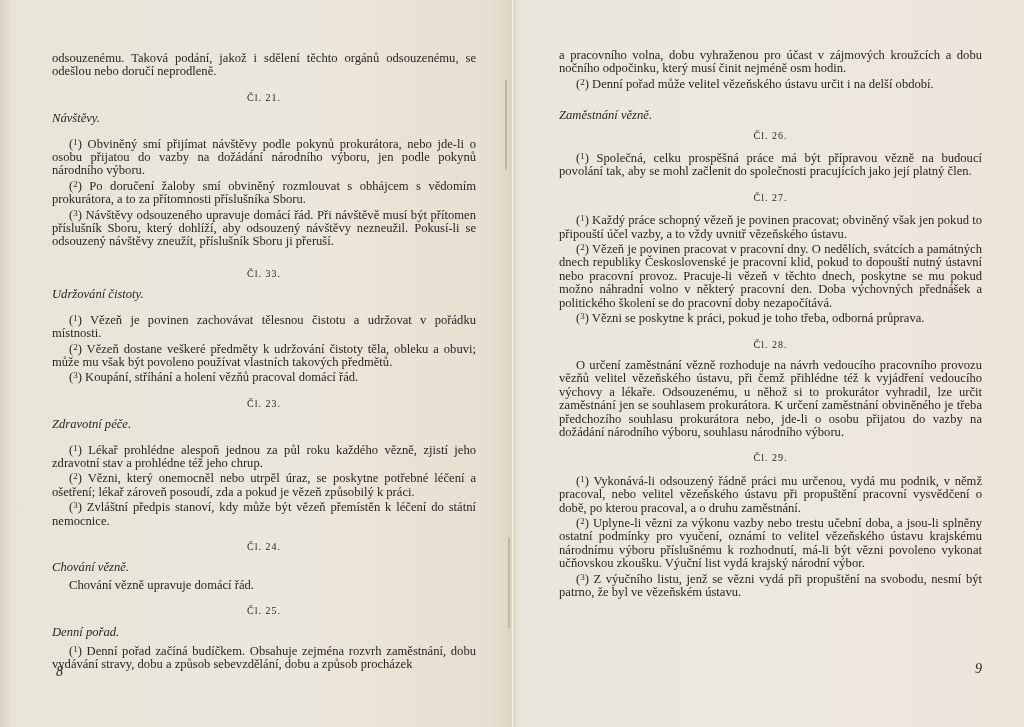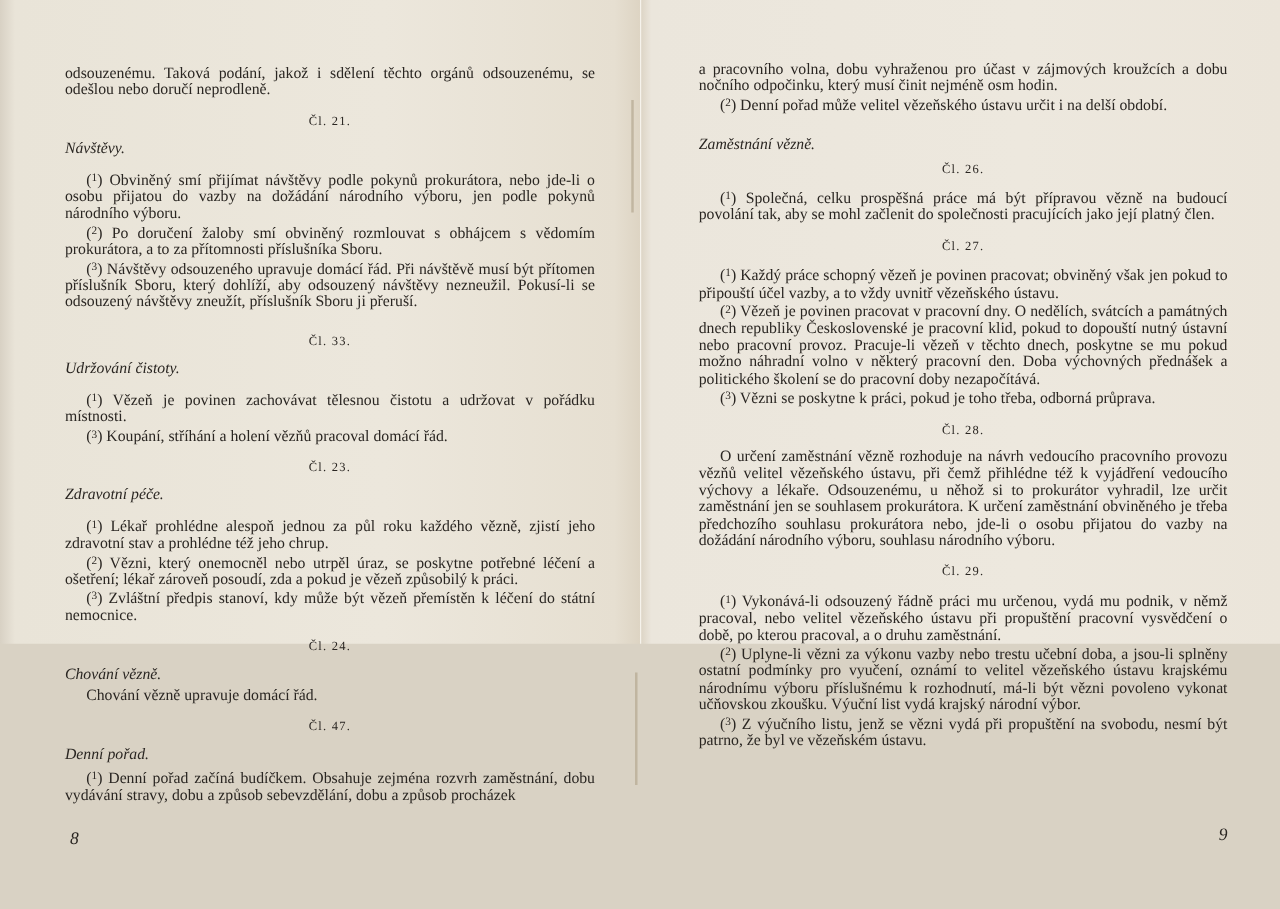--- a/index.html
+++ b/index.html
@@ -4,21 +4,21 @@
 <style>
   html, body { margin: 0; padding: 0; }
   body {
     width: 1024px; height: 727px; overflow: hidden;
     background: #d9d2c4;
     font-family: "Liberation Serif", "DejaVu Serif", serif;
     color: #2a2622;
   }
   .spread { position: relative; width: 1024px; height: 727px; display: flex; }
   .page {
-    position: relative; height: 515px; box-sizing: border-box;
+    position: relative; height: 727px; box-sizing: border-box;
     background: #ebe6db;
   }
   .page.left {
     width: 512px;
     background: linear-gradient(to right, #d8d1c4 0px, #e9e4d8 12px, #ece7dc 60%, #e6dfd1 96%, #ddd4c3 100%);
     padding: 52px 36px 0 52px;
   }
   .page.right {
     width: 512px;
     background: linear-gradient(to right, #ddd5c6 0px, #ebe6dc 8px, #ede8de 60%, #ebe5da 100%);
@@ -51,33 +51,34 @@
 
       <div class="art">Čl. 21.</div>
       <div class="title">Návštěvy.</div>
       <p class="p">(<span class="sup">1</span>) <span>Obviněný smí přijímat návštěvy podle pokynů prokurátora, nebo jde-li o osobu přijatou do vazby na dožádání národního výboru, jen podle pokynů národního výboru.</span></p>
       <p class="p">(<span class="sup">2</span>) <span>Po doručení žaloby smí obviněný rozmlouvat s obhájcem s vědomím prokurátora, a to za přítomnosti příslušníka Sboru.</span></p>
       <p class="p">(<span class="sup">3</span>) <span>Návštěvy odsouzeného upravuje domácí řád. Při návštěvě musí být přítomen příslušník Sboru, který dohlíží, aby odsouzený návštěvy nezneužil. Pokusí-li se odsouzený návštěvy zneužít, příslušník Sboru ji přeruší.</span></p>
 
       <div class="art" style="margin-top:18px">Čl. 33.</div>
       <div class="title">Udržování čistoty.</div>
       <p class="p">(<span class="sup">1</span>) <span>Vězeň je povinen zachovávat tělesnou čistotu a udržovat v pořádku místnosti.</span></p>
+      <p class="p">(<span class="sup">2</span>) <span>Vězeň dostane veškeré předměty k udržování čistoty těla, obleku a obuvi; může mu však být povoleno používat vlastních takových předmětů.</span></p>
       <p class="p">(<span class="sup">3</span>) <span>Koupání, stříhání a holení vězňů pracoval domácí řád.</span></p>
 
       <div class="art">Čl. 23.</div>
       <div class="title">Zdravotní péče.</div>
       <p class="p">(<span class="sup">1</span>) <span>Lékař prohlédne alespoň jednou za půl roku každého vězně, zjistí jeho zdravotní stav a prohlédne též jeho chrup.</span></p>
       <p class="p">(<span class="sup">2</span>) <span>Vězni, který onemocněl nebo utrpěl úraz, se poskytne potřebné léčení a ošetření; lékař zároveň posoudí, zda a pokud je vězeň způsobilý k práci.</span></p>
       <p class="p">(<span class="sup">3</span>) <span>Zvláštní předpis stanoví, kdy může být vězeň přemístěn k léčení do státní nemocnice.</span></p>
 
       <div class="art">Čl. 24.</div>
       <div class="title" style="margin-bottom:4px">Chování vězně.</div>
       <p class="p">Chování vězně upravuje domácí řád.</p>
 
-      <div class="art">Čl. 47.</div>
+      <div class="art">Čl. 25.</div>
       <div class="title" style="margin-bottom:4px">Denní pořad.</div>
       <p class="p">(<span class="sup">1</span>) <span>Denní pořad začíná budíčkem. Obsahuje zejména rozvrh zaměstnání, dobu vydávání stravy, dobu a způsob sebevzdělání, dobu a způsob procházek</span></p>
     </div>
     <div class="pagenum">8</div>
     <div class="fold-line" style="left:505px"></div>
     <div class="fold-line bottom" style="left:508px"></div>
   </div>
 
   <div class="page right">
     <div class="text">

